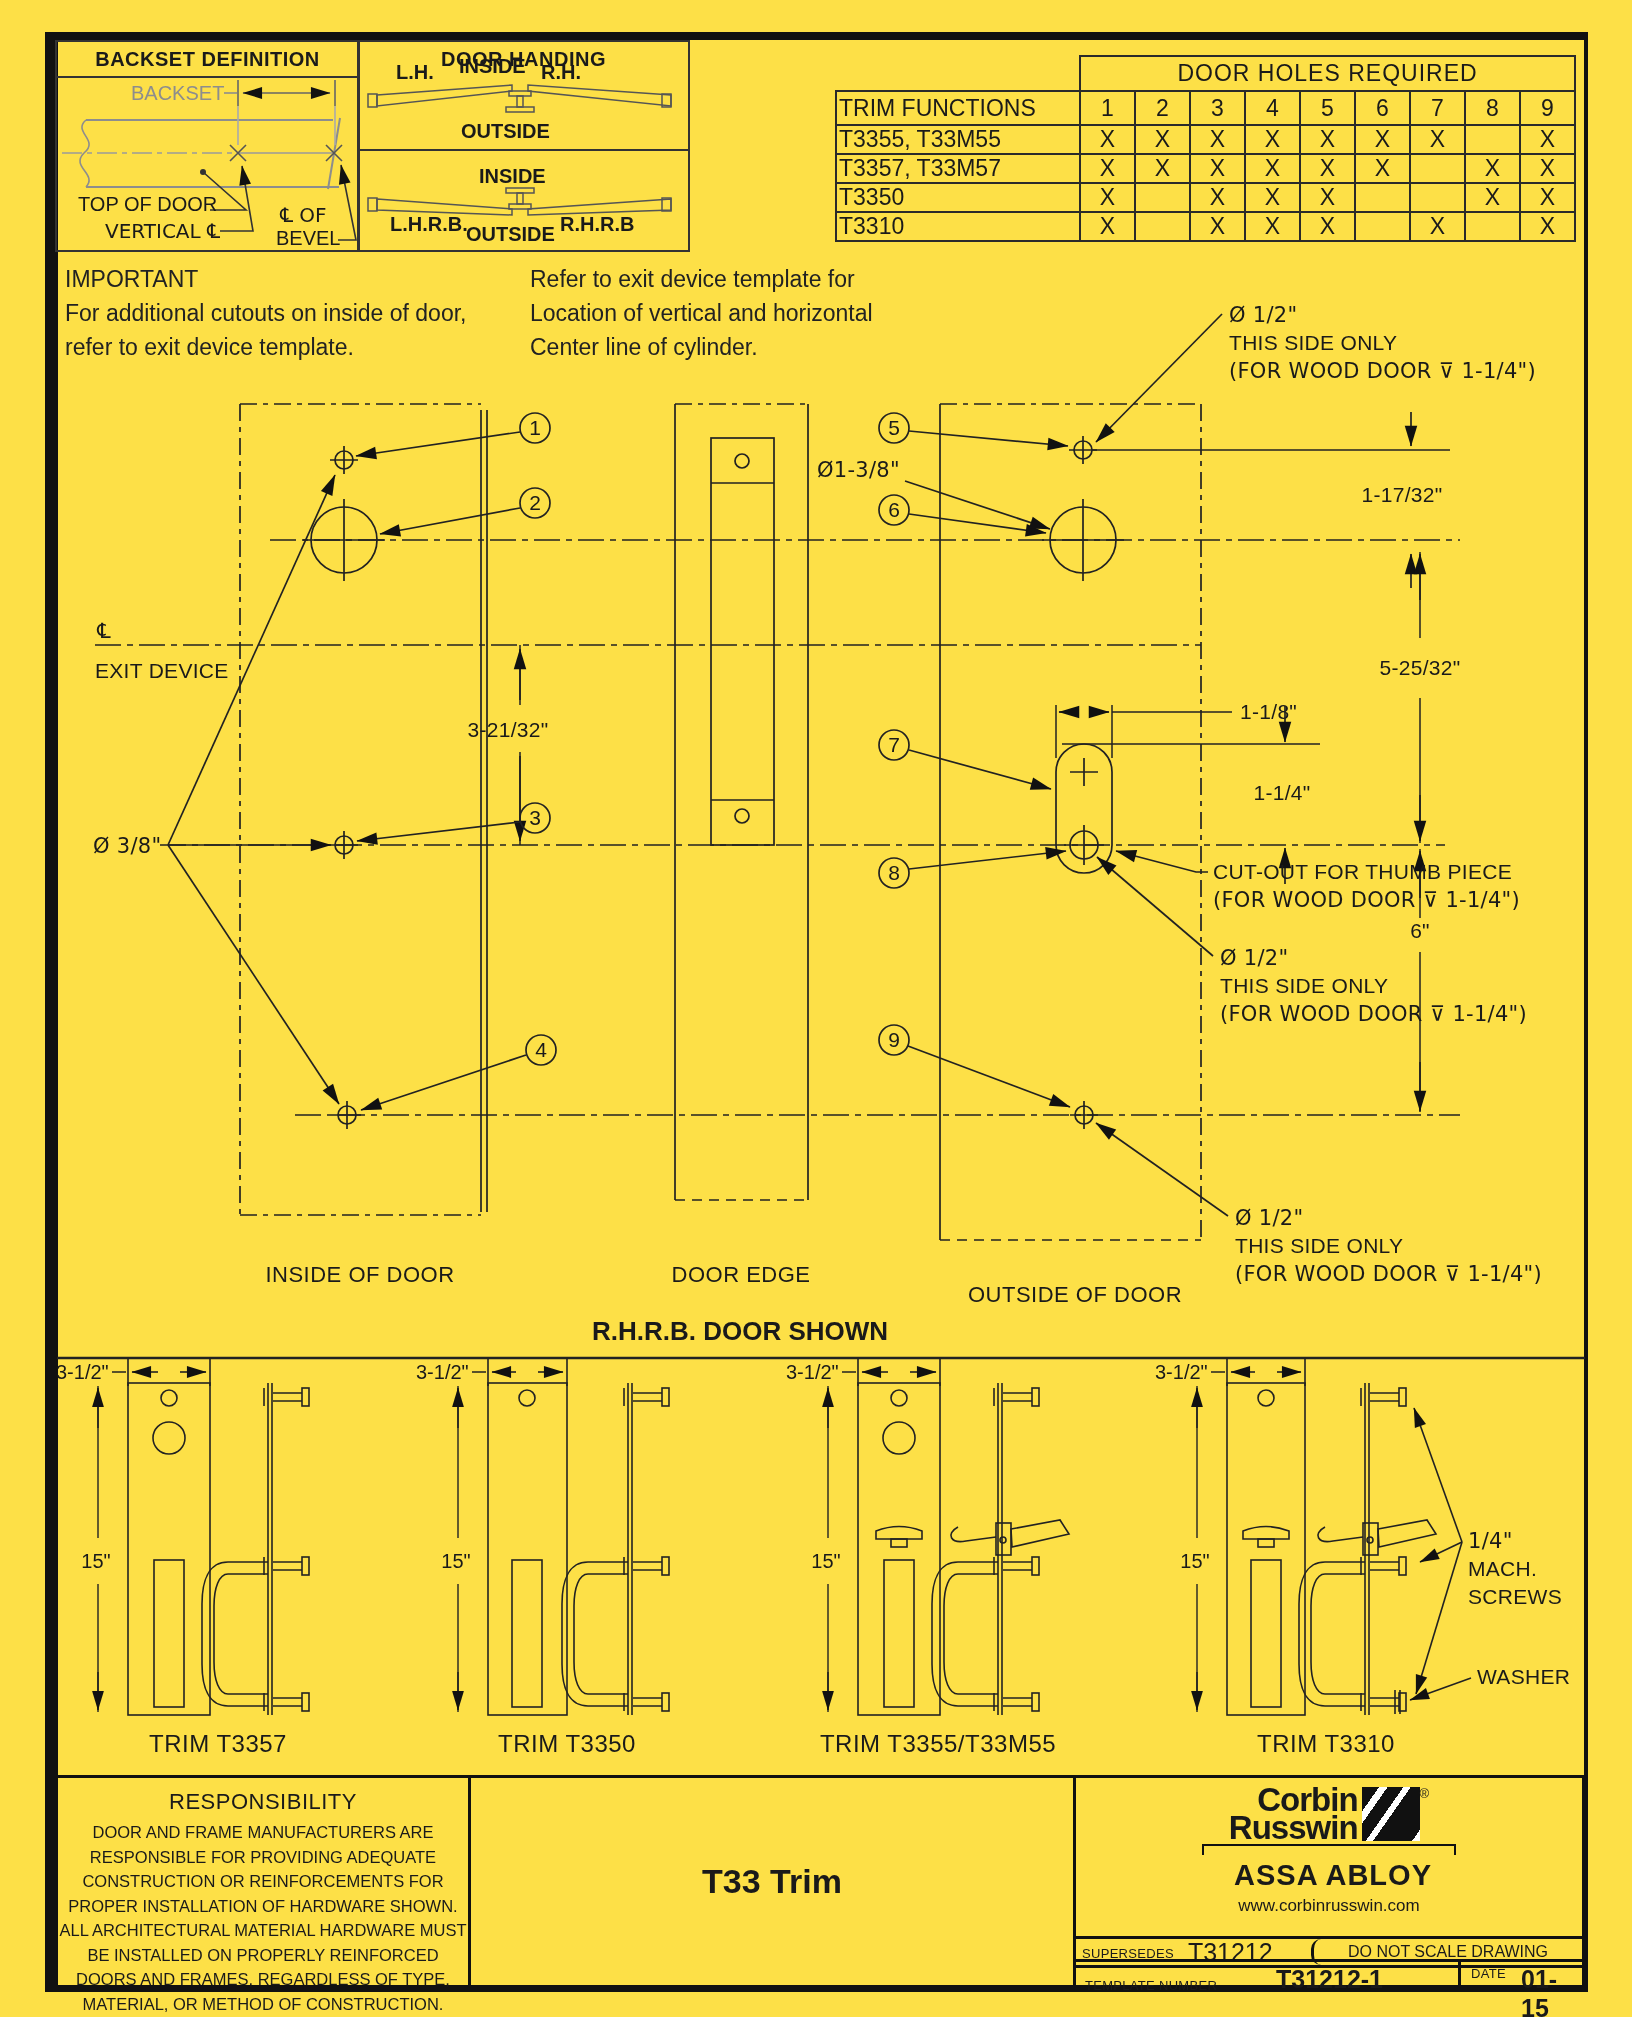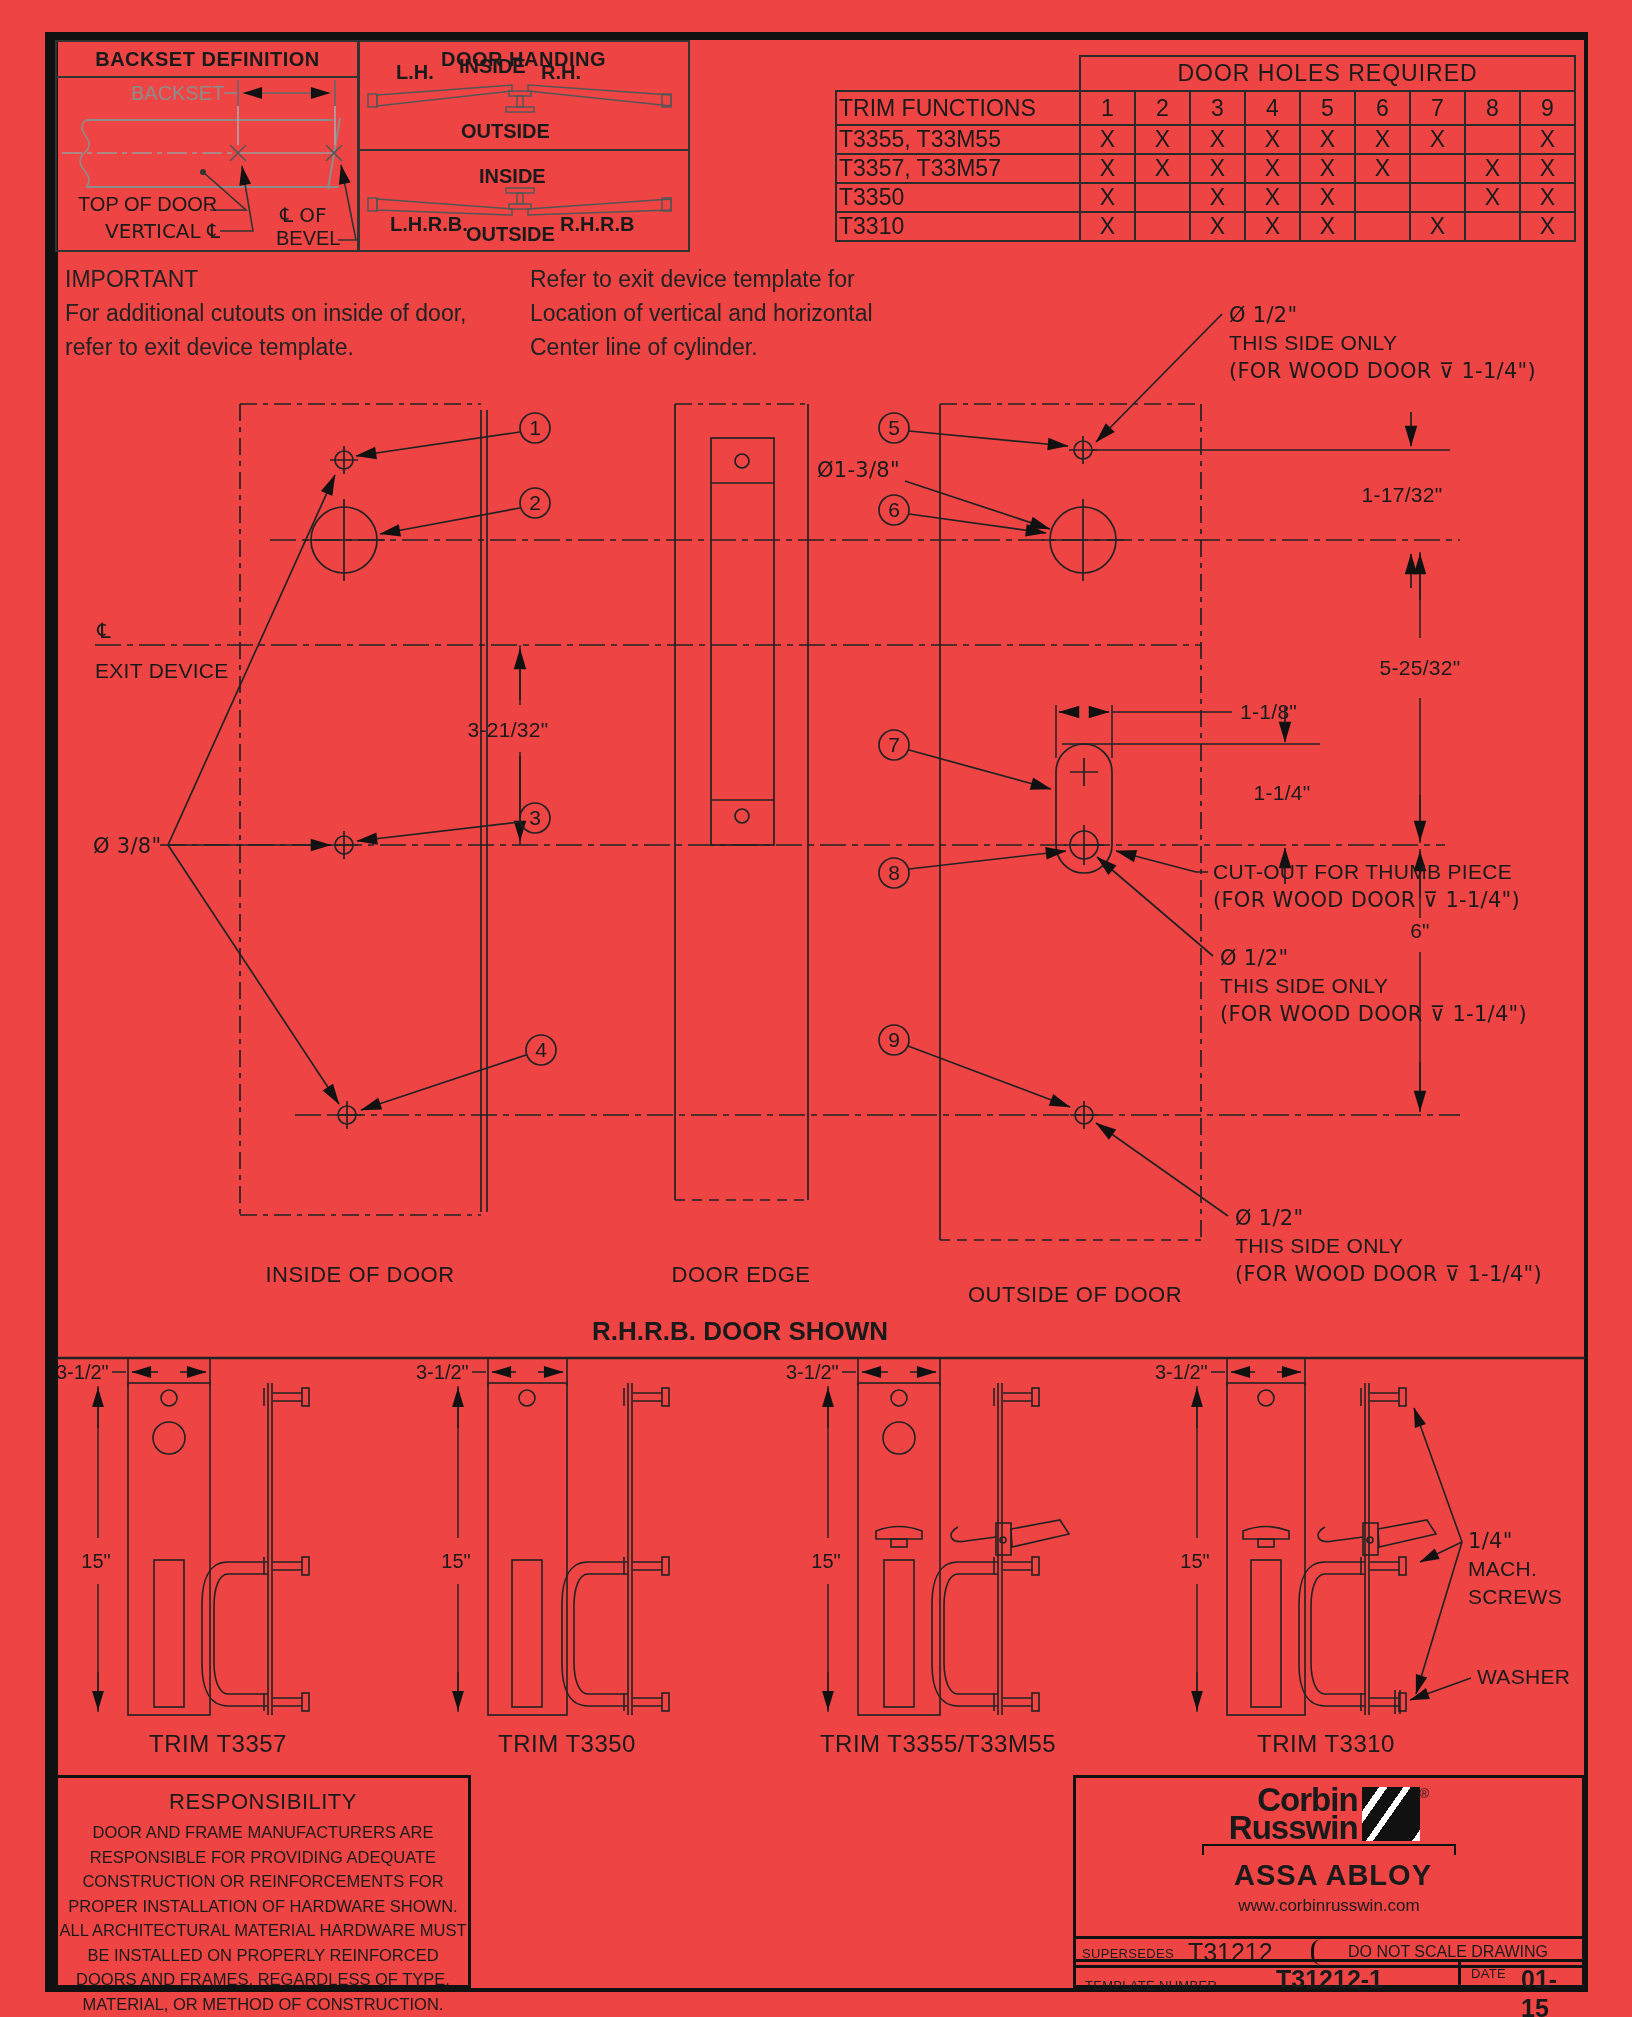--- a/index.html
+++ b/index.html
@@ -1,16 +1,16 @@
 <!DOCTYPE html>
 <html><head>
 <meta charset="utf-8">
 <style>
   html,body{margin:0;padding:0;background:#e8e8e8;}
-  .sheet{position:relative;width:1632px;height:2017px;background:#ef4444;
+  .sheet{position:relative;width:1632px;height:2017px;background:#fde047;
          font-family:"Liberation Sans",sans-serif;color:#1a1a1a;overflow:hidden;}
   .abs{position:absolute;box-sizing:border-box;}
   
   .frame{left:45px;top:32px;width:1543px;height:1960px;border:4px solid #111;
          border-left-width:13px;border-top-width:8px;}
   
   .box{border:2.5px solid #333;}
   .box-title{font-weight:bold;text-align:center;font-size:20px;letter-spacing:.5px;padding-top:6px;}
   .backset-title{border-bottom:2.5px solid #333;padding-bottom:5px;}
   
@@ -519,20 +519,23 @@
       <div>RESPONSIBLE FOR PROVIDING ADEQUATE</div>
       <div>CONSTRUCTION OR REINFORCEMENTS FOR</div>
       <div>PROPER INSTALLATION OF HARDWARE SHOWN.</div>
       <div>ALL ARCHITECTURAL MATERIAL HARDWARE MUST</div>
       <div>BE INSTALLED ON PROPERLY REINFORCED</div>
       <div>DOORS AND FRAMES, REGARDLESS OF TYPE,</div>
       <div>MATERIAL, OR METHOD OF CONSTRUCTION.</div>
     </div>
   </div>
 
+  <div class="abs tb-box" style="left:468px;top:1775px;width:608px;height:213px;border-width:3px;">
+    <div class="t33">T33 Trim</div>
+  </div>
 
   <div class="abs tb-box" style="left:1073px;top:1775px;width:512px;height:213px;border-width:3px;">
     <div class="brand-wrap" style="margin-top:8px;">
       <span class="brand-name">
         <span style="display:block;">Corbin</span>
         <span style="display:block;">Russwin</span>
       </span><span class="brand-mark"></span><span class="brand-reg">®</span>
       <div class="brand-bracket"></div>
     </div>
     <div class="assa">ASSA ABLOY</div>

